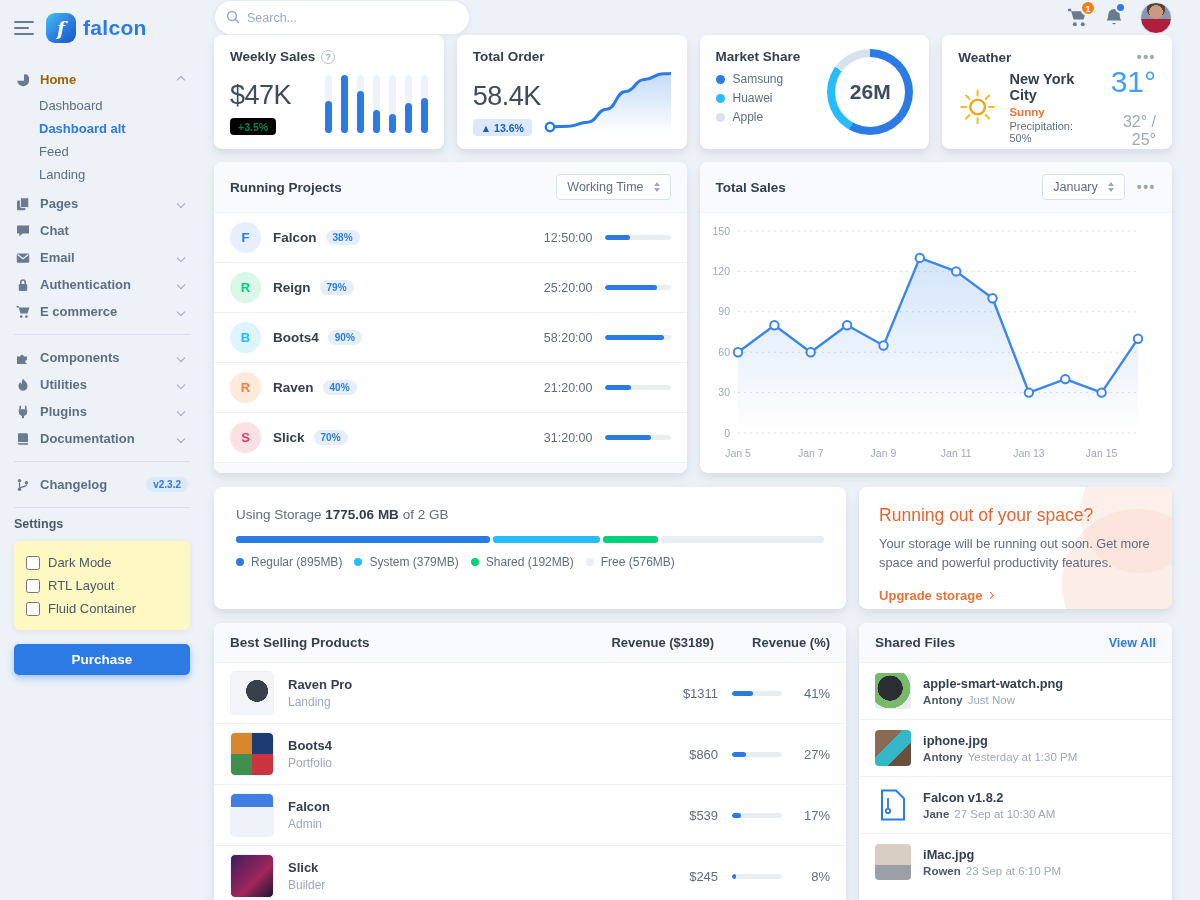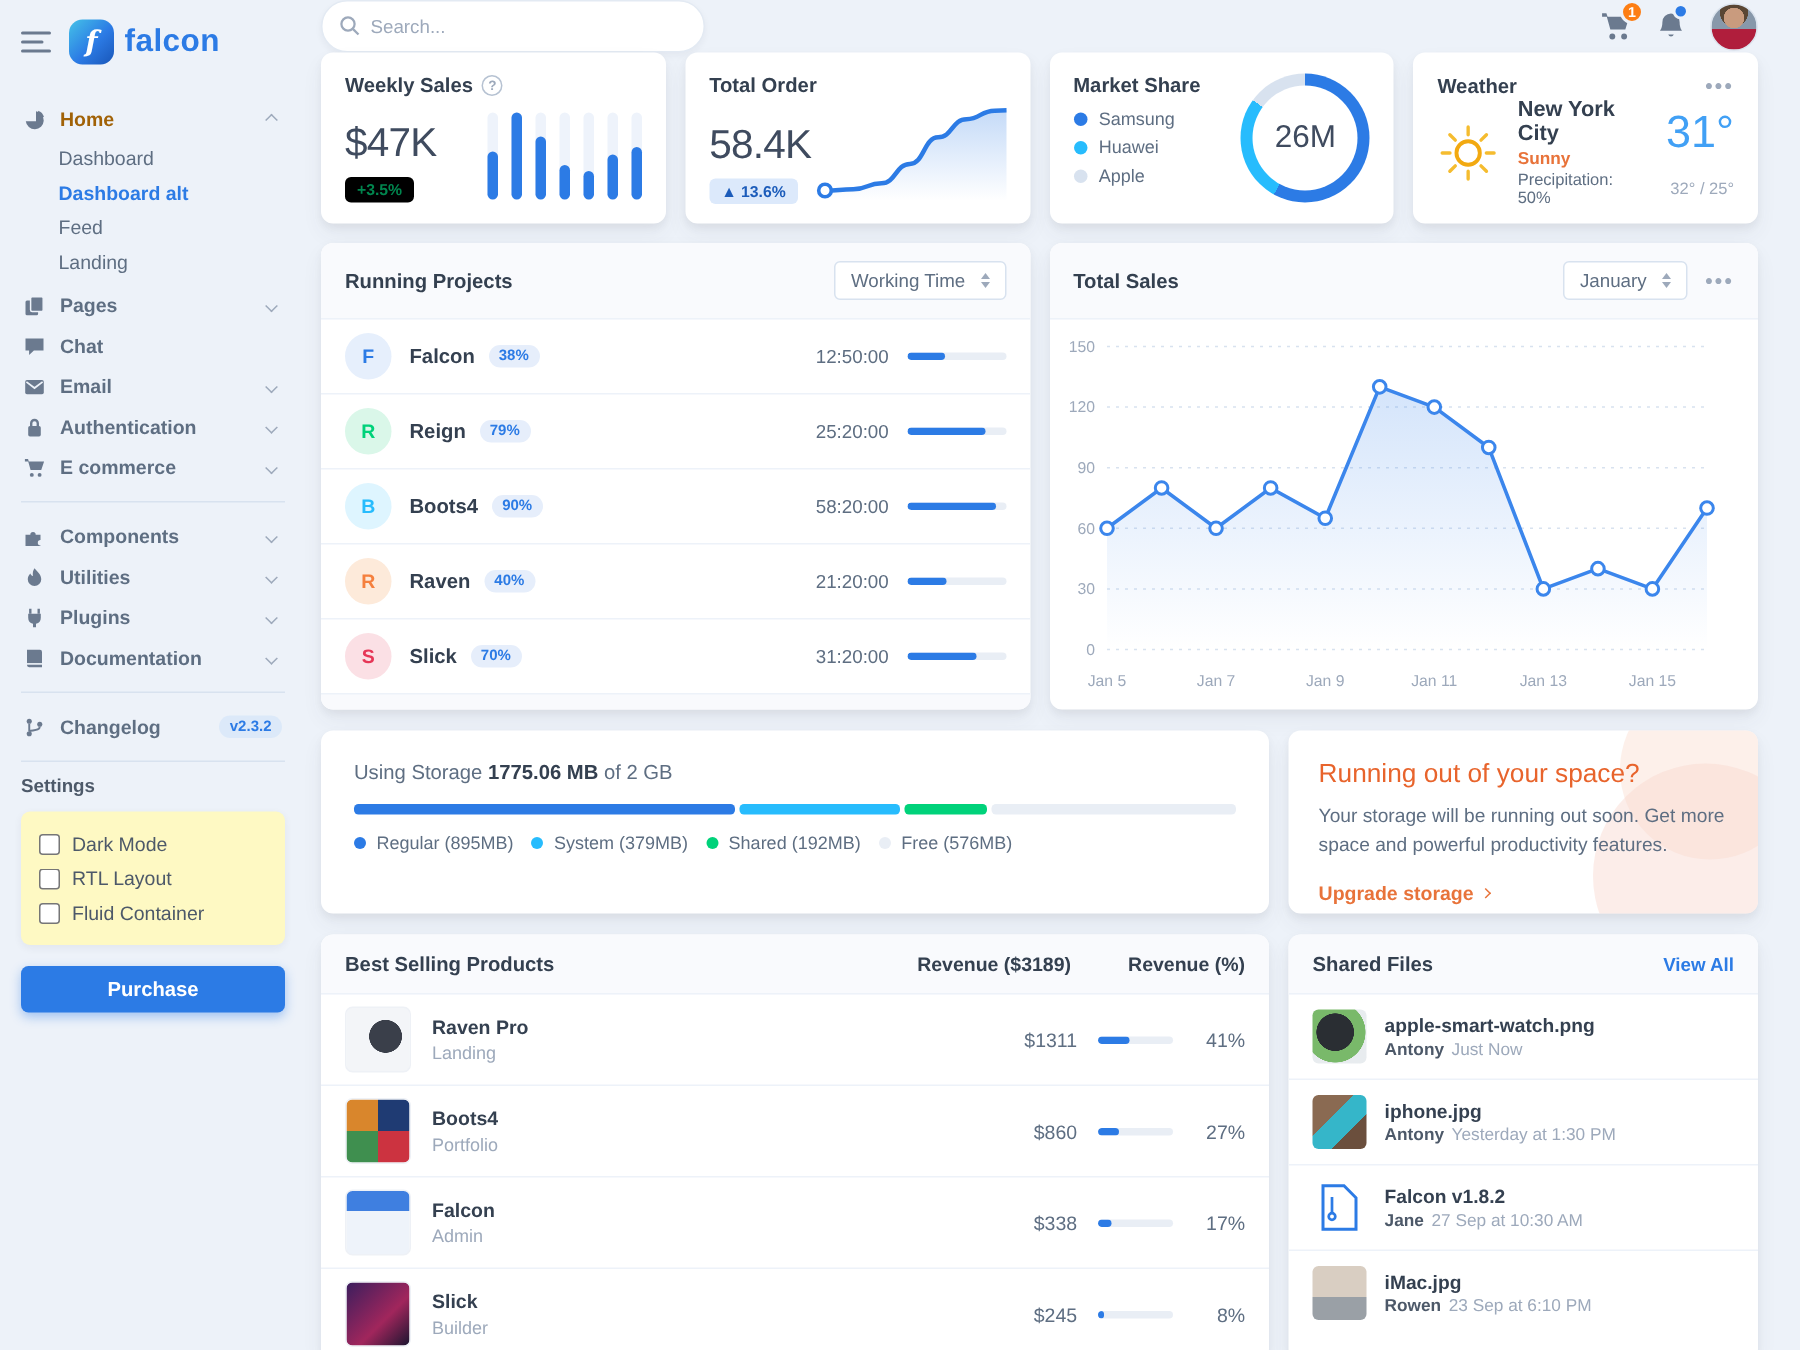--- a/index.html
+++ b/index.html
@@ -75,28 +75,28 @@
   .pill.blue{background:#dce9fb;color:#1c5cba}
   #weekly-bars{display:flex;align-items:flex-end;gap:9px;height:58px;margin-bottom:2px}
   .ws-track{width:7px;height:100%;background:#eef3fb;border-radius:4px;display:flex;align-items:flex-end}
   .ws-fill{width:100%;background:#2c7be5;border-radius:4px}
   .ms-legend{margin-top:8px;display:flex;flex-direction:column;gap:5px}
   .ms-li{display:flex;align-items:center;gap:8px;color:#5e6e82;font-size:12px;font-weight:500}
   .dot{width:9px;height:9px;border-radius:50%;flex-shrink:0}
   .donut-wrap{position:absolute;right:16px;top:14px;width:86px;height:86px}
   .donut{width:86px;height:86px;border-radius:50%;position:relative}
   .donut::after{content:"";position:absolute;inset:8px;background:#fff;border-radius:50%}
-  .donut-label{position:absolute;inset:0;display:flex;align-items:center;justify-content:center;font-size:21px;font-weight:400;color:#3f4b5f;z-index:2}
+  .donut-label{position:absolute;inset:0;display:flex;align-items:center;justify-content:center;font-size:21px;font-weight:700;color:#3f4b5f;z-index:2}
   .weather-body{flex:1;display:flex;align-items:center;gap:12px}
   .w-city{font-size:14.5px;font-weight:600;color:#344050}
   .w-cond{color:#e8733a;font-size:11.5px;font-weight:600;margin:3px 0 2px}
   .w-prec{color:#5e6e82;font-size:11px}
   .w-temp{margin-left:auto;text-align:right}
   .w-big{font-size:30px;color:#41a0f5;font-weight:500}
-  .w-range{color:#9da9bb;font-size:11px;margin-top:14px}
+  .w-range{color:#9da9bb;font-size:16px;margin-top:14px}
 
   
   .proj-row{display:flex;align-items:center;padding:9px 16px;border-bottom:1px solid #edf2f9}
   .pav{width:31px;height:31px;border-radius:50%;display:flex;align-items:center;justify-content:center;font-weight:bold;font-size:13px;margin-right:12px;flex-shrink:0}
   .pname{font-weight:600;color:#344050;font-size:13.5px;margin-right:9px}
   .pbadge{background:#e6eefb;color:#2c7be5;font-size:10px;font-weight:bold;padding:2px 7px;border-radius:9px}
   .ptime{margin-left:auto;color:#5e6e82;font-size:12.5px;margin-right:12px}
   .pbar{width:66px;height:5px;background:#e9eef5;border-radius:3px;overflow:hidden}
   .pbar>div{height:100%;background:#2c7be5;border-radius:3px}
   .card-f{background:#f9fafd;border-top:1px solid #edf2f9;padding:9px 0;text-align:center}
@@ -634,21 +634,21 @@
           <span class="bs-pct">27%</span>
         </span>
       </div>
       <div class="bs-row">
         <span class="thumb th-falcon"></span>
         <span>
           <div class="bs-name">Falcon</div>
           <div class="bs-cat">Admin</div>
         </span>
         <span class="bs-right">
-          <span class="bs-rev">$338</span>
+          <span class="bs-rev">$539</span>
           <span class="bs-bar">
               <div style="width: 17%;"></div>
             </span>
           <span class="bs-pct">17%</span>
         </span>
       </div>
       <div class="bs-row">
         <span class="thumb th-slick"></span>
         <span>
           <div class="bs-name">Slick</div>

